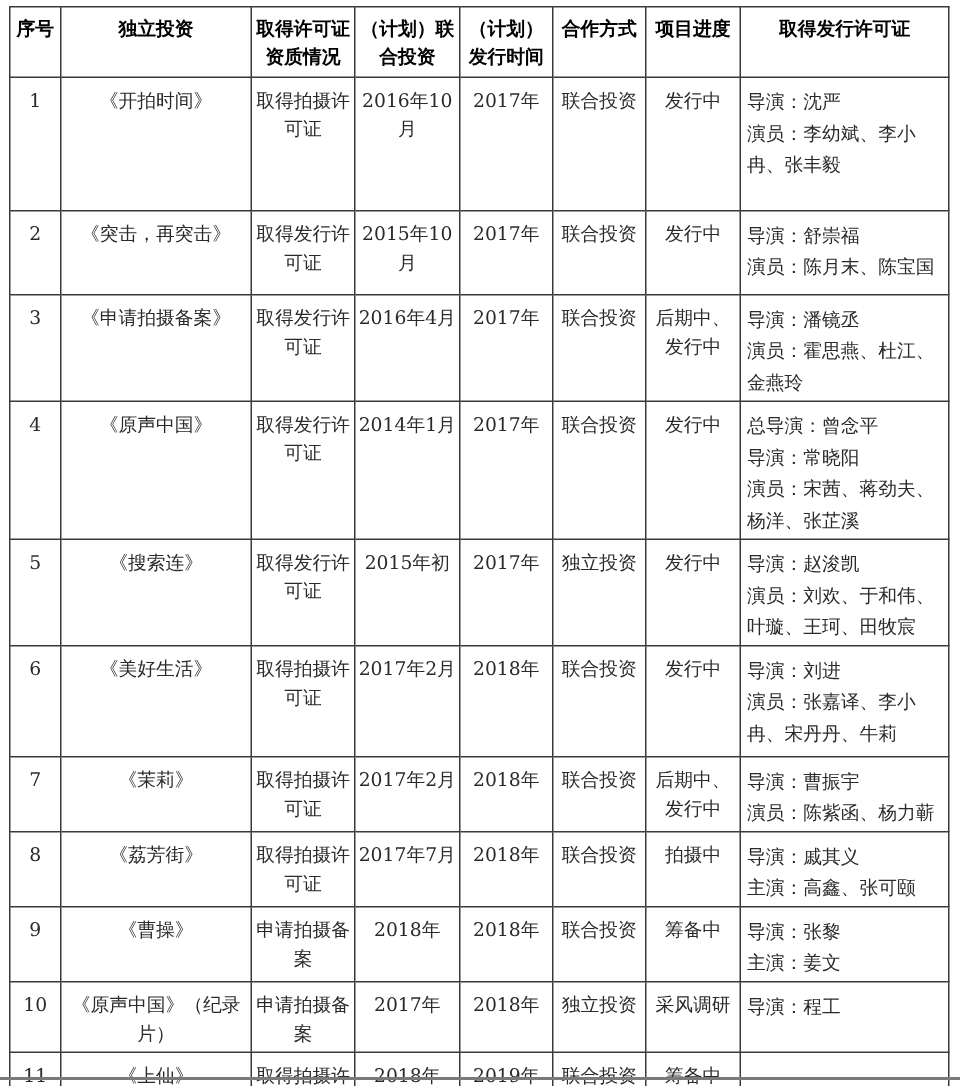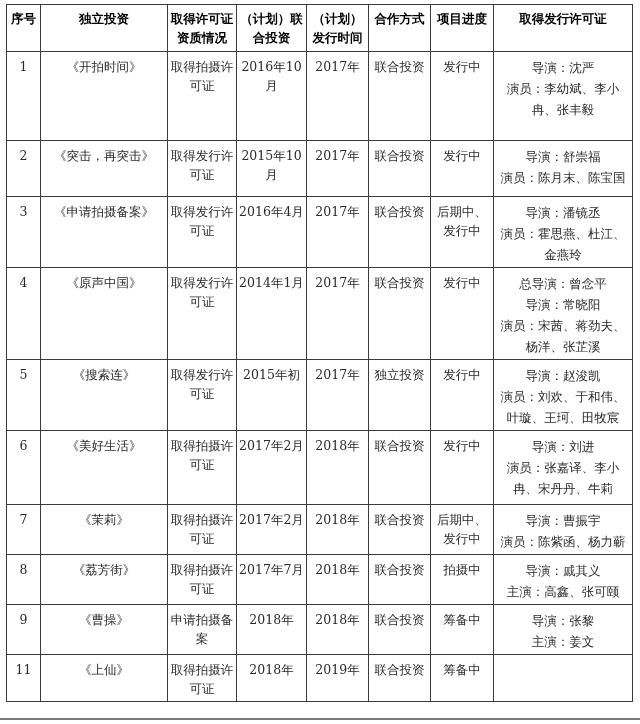--- a/index.html
+++ b/index.html
@@ -25,21 +25,21 @@
       word-break: break-all;
     }
     th {
       font-family: Liberation Mono, monospace;
       font-weight: bold;
       font-size: 12.5px;
       color: #000000;
       padding-top: 6px;
       height: 38px;
     }
-    td.staff { text-align: center; padding-left: 4px; padding-right: 4px; }
+    td.staff { text-align: left; padding-left: 4px; padding-right: 4px; }
     td.staff div { line-height: 21px; }
     .bottom-rule {
       position: absolute; left: 0; top: 718px; width: 640px; height: 2px; background: #7a7a7a;
     }
   </style>
 </head>
 <body>
 
 <div class="wrap">
   <table>
@@ -178,20 +178,32 @@
           <td>2018年</td>
           <td>2018年</td>
           <td>联合投资</td>
           <td>筹备中</td>
           <td class="staff">
             <div>导演：张黎</div>
             <div>主演：姜文</div>
           </td>
         </tr>
         <tr style="height: 47px;">
+          <td>10</td>
+          <td>《原声中国》（纪录片）</td>
+          <td>申请拍摄备案</td>
+          <td>2017年</td>
+          <td>2018年</td>
+          <td>独立投资</td>
+          <td>采风调研</td>
+          <td class="staff">
+            <div>导演：程工</div>
+          </td>
+        </tr>
+        <tr style="height: 47px;">
           <td>11</td>
           <td>《上仙》</td>
           <td>取得拍摄许可证</td>
           <td>2018年</td>
           <td>2019年</td>
           <td>联合投资</td>
           <td>筹备中</td>
           <td class="staff"></td>
         </tr>
       </tbody>

